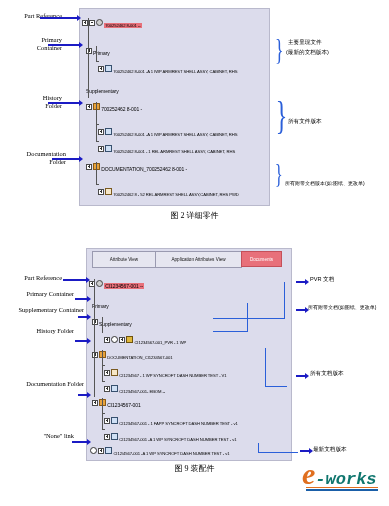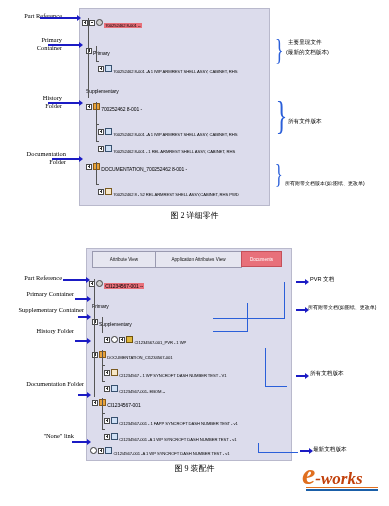--- a/index.html
+++ b/index.html
@@ -45,21 +45,21 @@
   .caption{position:absolute;width:389px;text-align:center;
     font-family:"Liberation Serif",serif;font-size:8px;color:#000;}
   
   .tab{position:absolute;background:#e6e6f0;border:1px solid #9a9ab0;
     font-family:"Liberation Sans",sans-serif;font-size:4.6px;
     display:flex;align-items:center;justify-content:center;color:#111;}
   .tab.active{background:#e8707a;border-color:#c4505a;color:#fff;}
   
   .logo{position:absolute;font-family:"Liberation Serif",serif;}
   .logo .e{font-size:30px;color:#e06f1f;font-style:italic;font-weight:bold;line-height:24px;}
-  .logo .w{font-size:17px;color:#c2410c;font-weight:bold;font-style:italic;}
+  .logo .w{font-size:17px;color:#0f766e;font-weight:bold;font-style:italic;font-family:Liberation Mono, monospace;}
   .logo .bar{position:absolute;left:4px;bottom:1px;width:72px;height:1.4px;background:#e06f1f;}
   .logo .bar2{position:absolute;left:4px;bottom:-1.5px;width:72px;height:1.2px;background:#1a5fa8;}
 </style>
 </head>
 <body>
 
 <div class="fig">
 
   <div class="panel" style="left:79px;top:8px;width:189px;height:196px;"></div>
 

